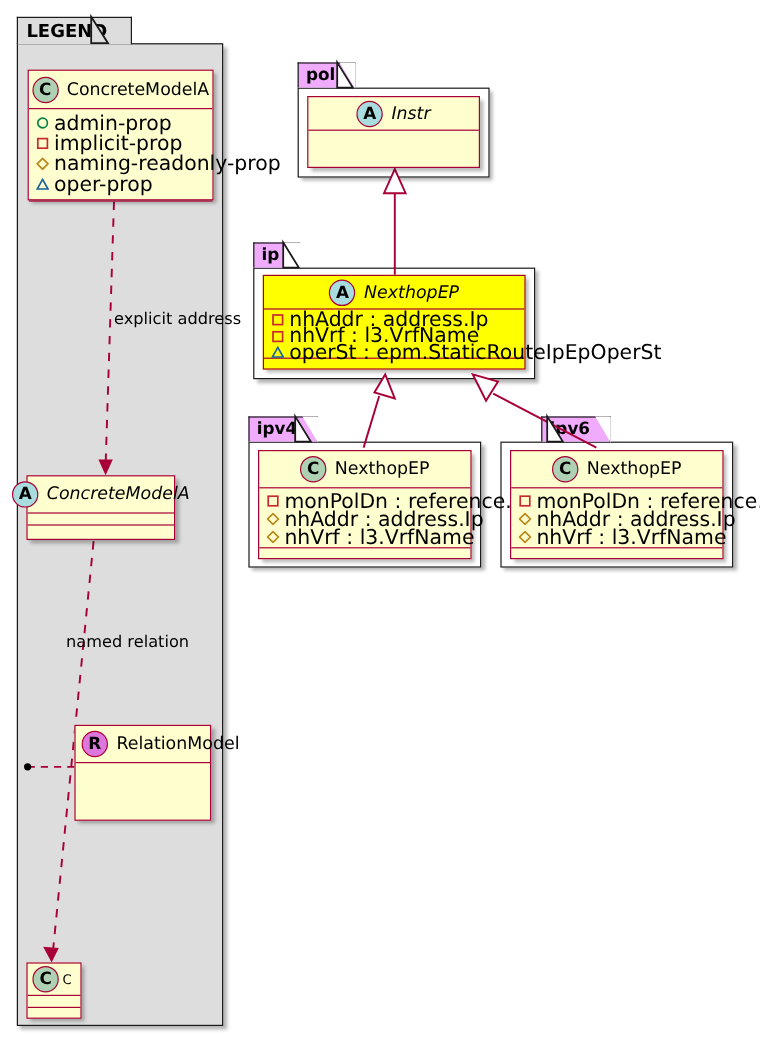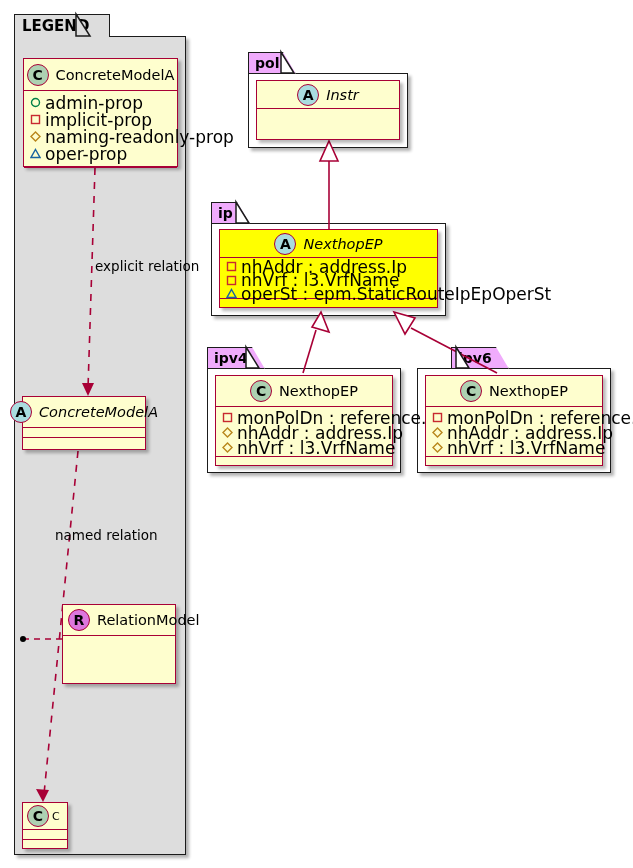--- a/index.html
+++ b/index.html
@@ -249,21 +249,21 @@
 
   <div class="cls" style="left:22px; top:802px; width:46px; height:47px;">
     <div class="cls-hdr" style="height:27px; justify-content:flex-start; padding-left:4px;">
       <span class="badge C" style="margin-right:3px;">C</span>
       <span class="title" style="font-size:11px;">C</span>
     </div>
     <div class="cls-attrs empty"></div>
     <div class="cls-foot"></div>
   </div>
 
-  <div class="rel-label" style="left:95px; top:258px;">explicit relation</div>
+  <div class="rel-label" style="left:95px; top:258px;">explicit address</div>
   <div class="rel-label" style="left:55px; top:527px;">named relation</div>
 
   <div class="pkg-tab" style="left:248px; top:52px; min-width:32px;">
     <span>pol</span>
   </div>
   <svg class="lines-top">
     <polygon points="281,52 294,73 281,73" fill="#ffffff" stroke="#1b1b1b" stroke-width="1.5"></polygon>
   </svg>
   <div class="pkg-body" style="left:248px; top:73px; width:160px; height:75px;"></div>
 

